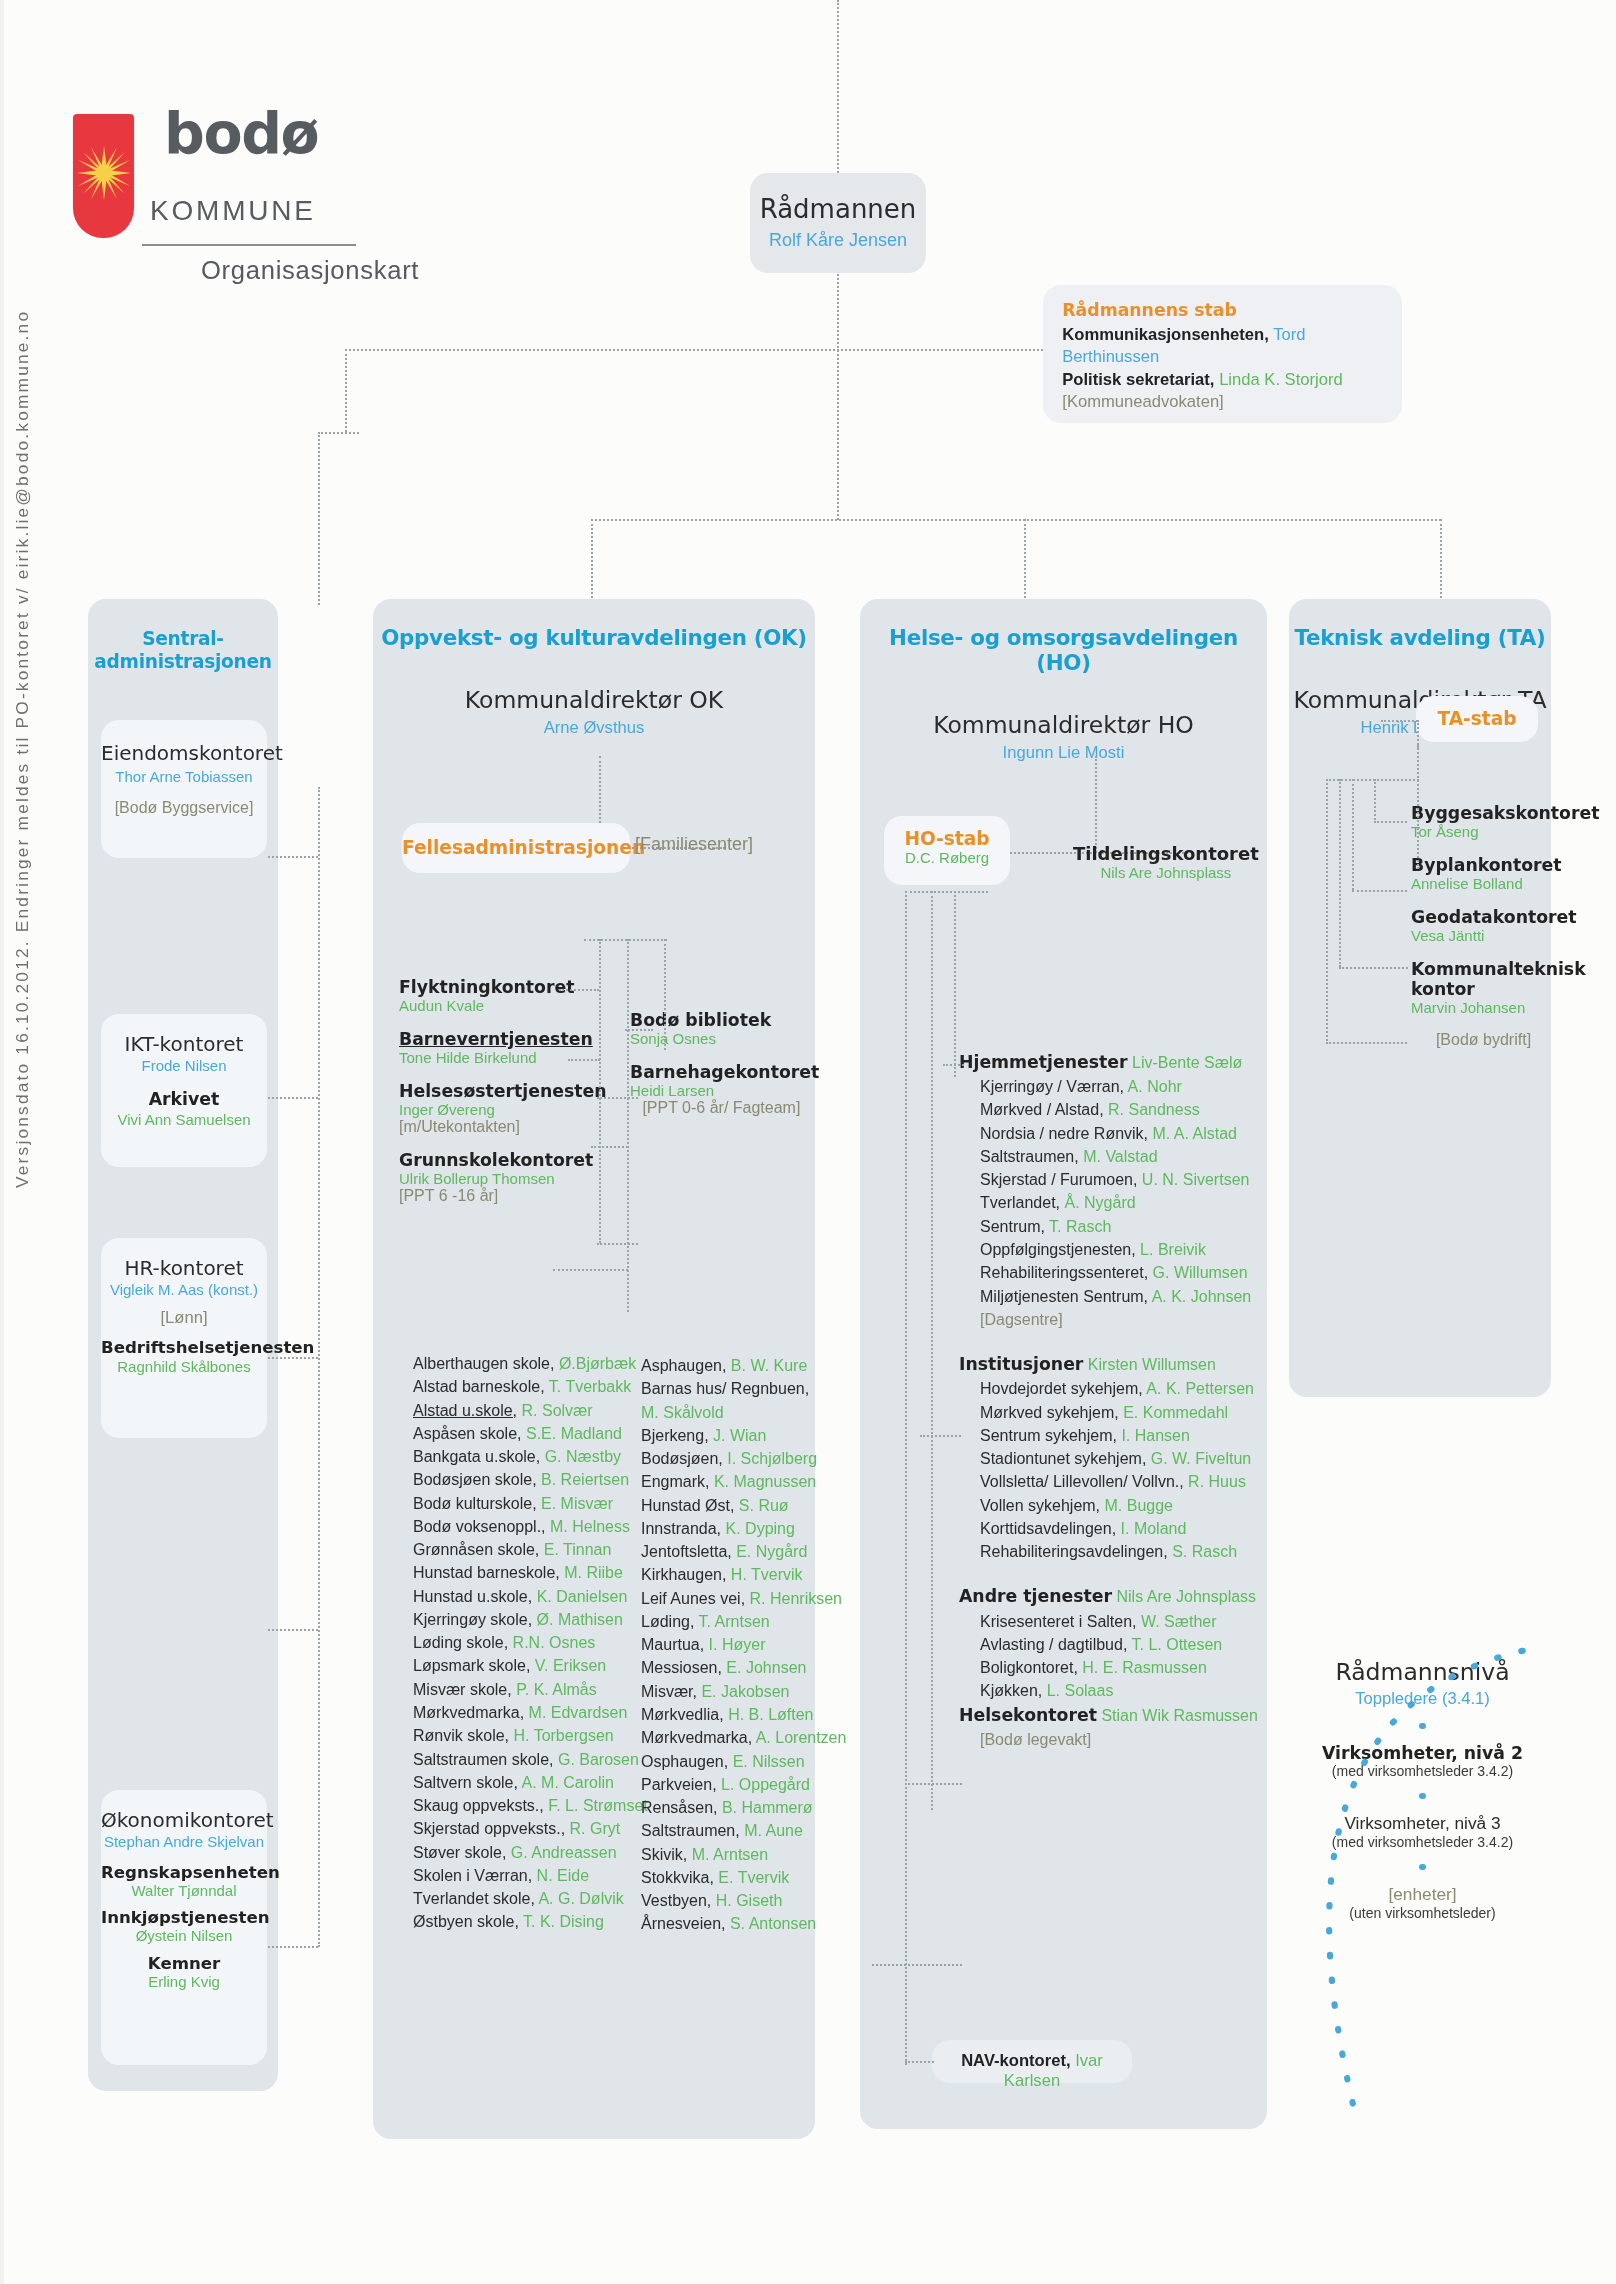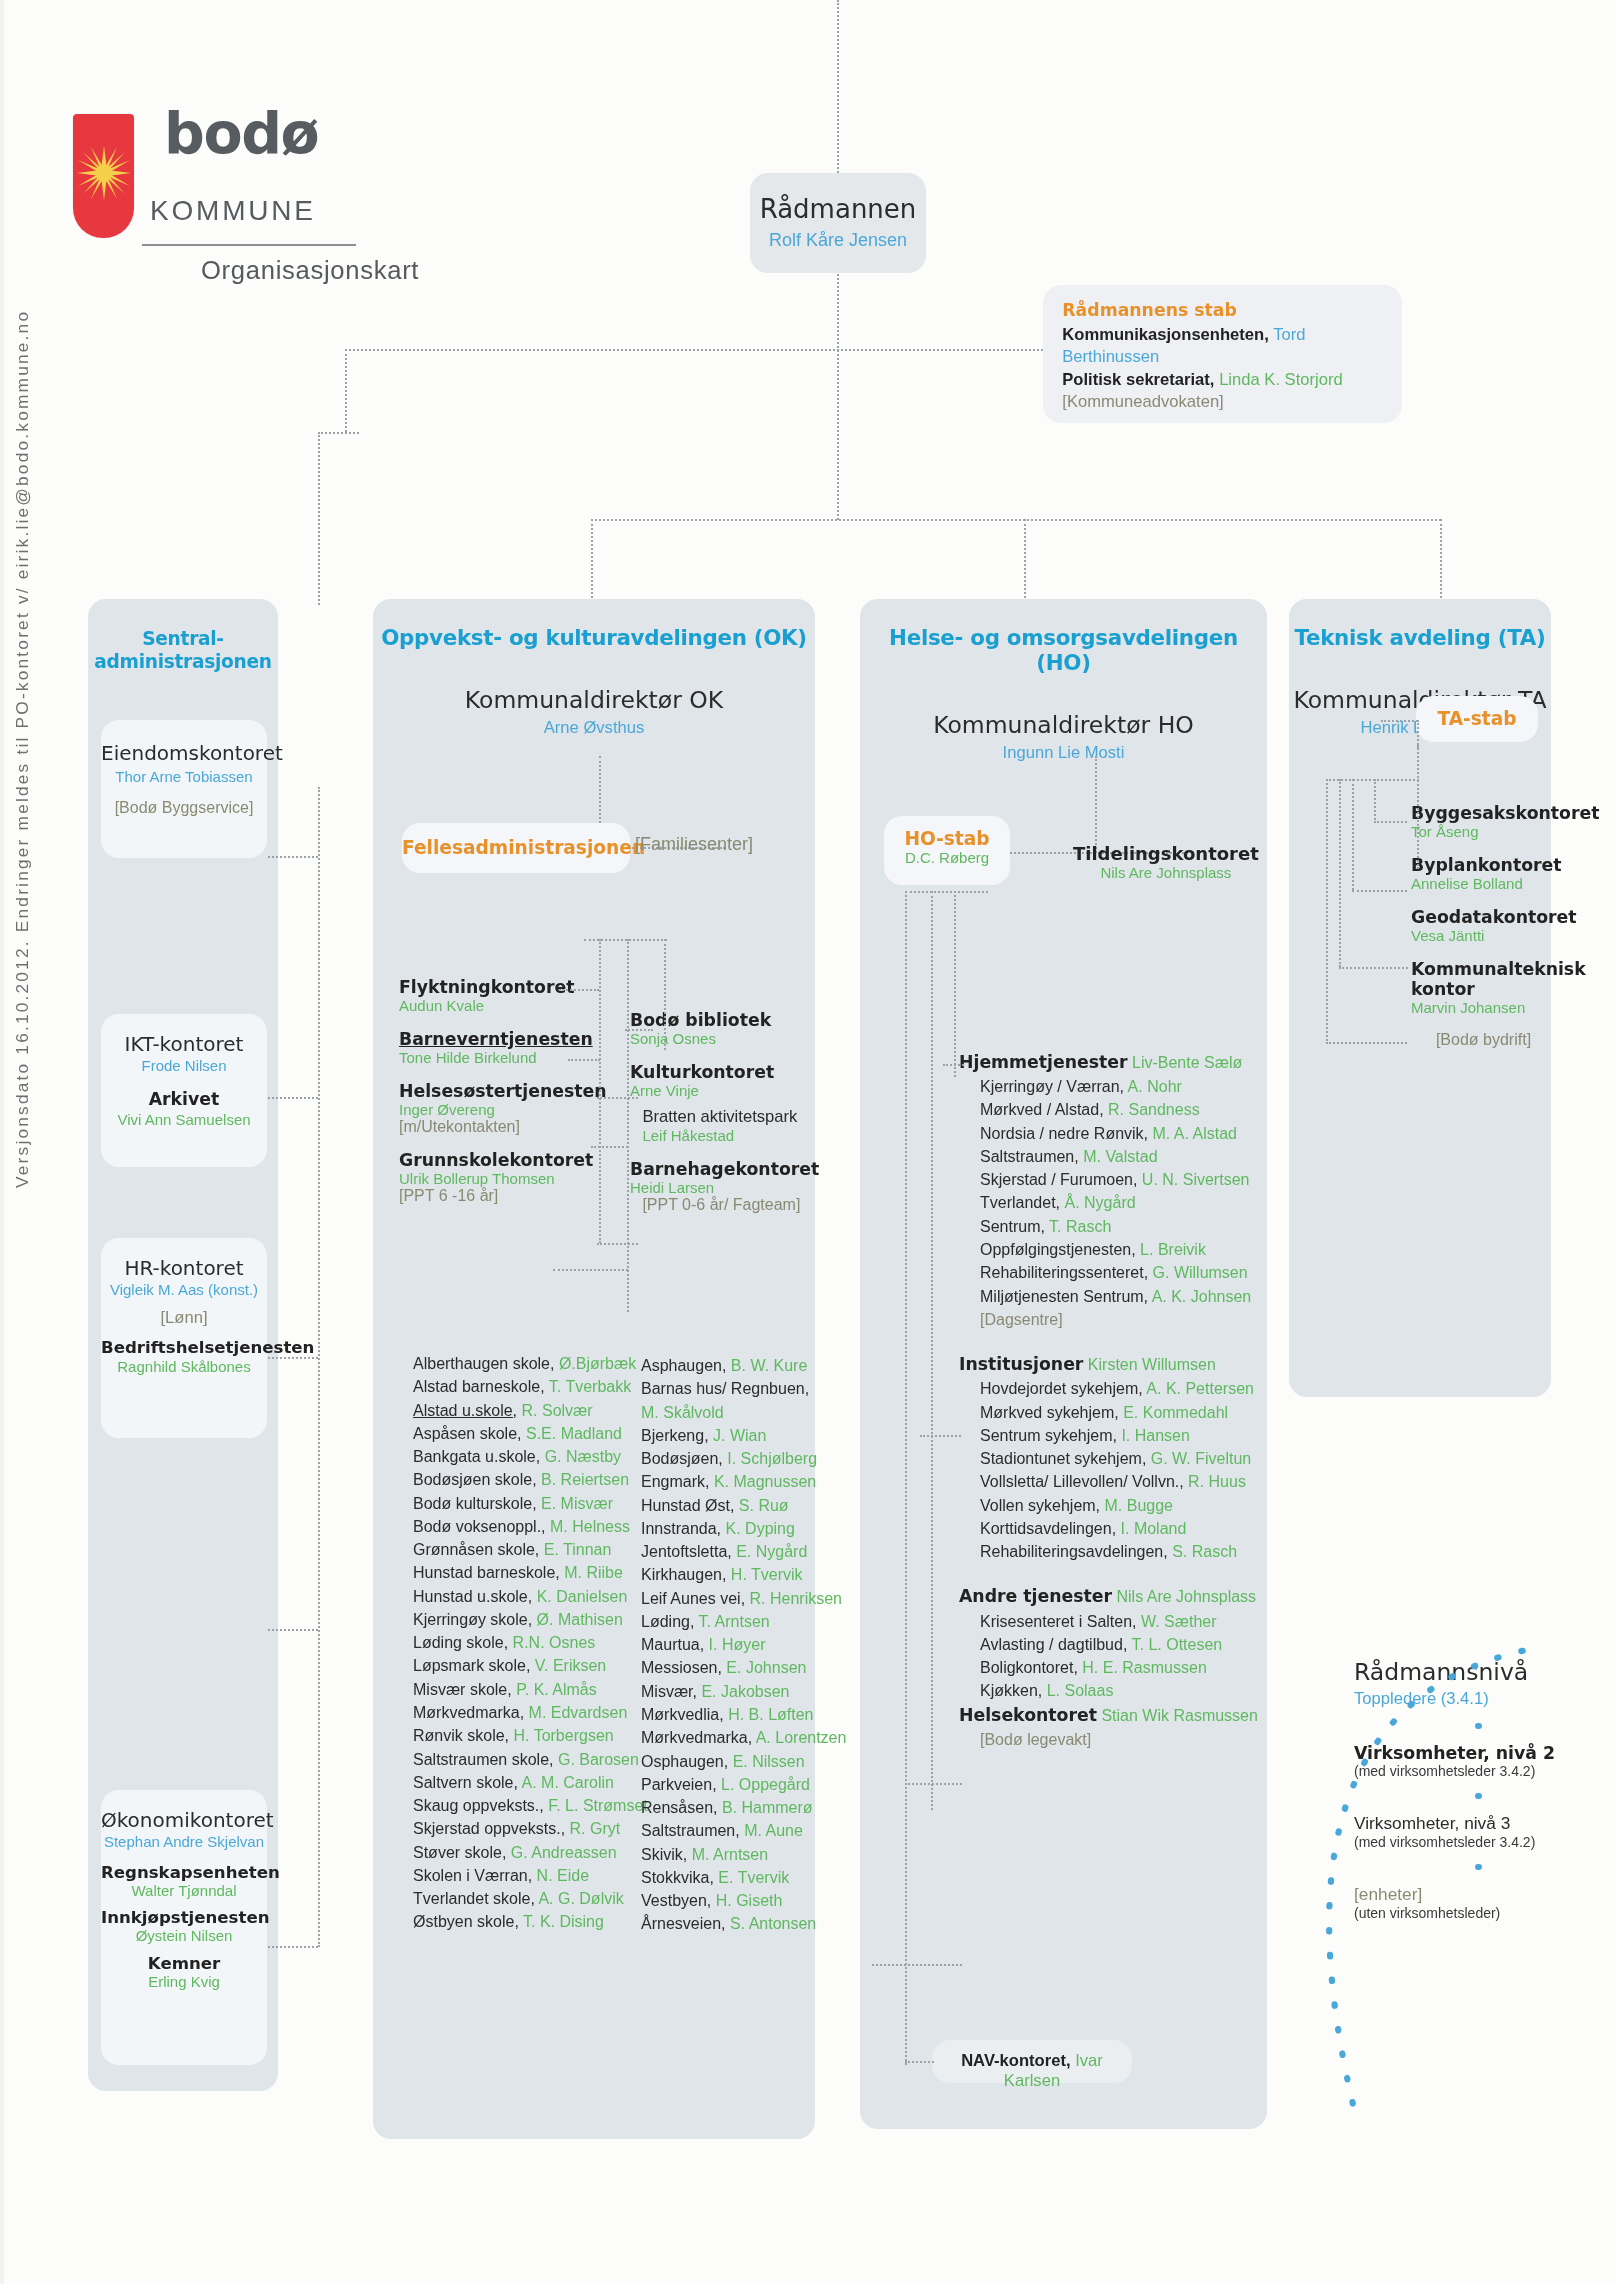--- a/index.html
+++ b/index.html
@@ -251,26 +251,20 @@
       <div class="row"><span style="color: rgb(43, 43, 43);">Støver skole,</span><span class="nm"> G. Andreassen</span></div>
       <div class="row"><span style="color: rgb(43, 43, 43);">Skolen i Værran,</span><span class="nm"> N. Eide</span></div>
       <div class="row"><span style="color: rgb(43, 43, 43);">Tverlandet skole,</span><span class="nm"> A. G. Dølvik</span></div>
       <div class="row"><span style="color: rgb(43, 43, 43);">Østbyen skole,</span><span class="nm"> T. K. Dising</span></div>
     </div>
 
   <div style="position:absolute; left:630px; top:1010px; width:186px;">
     <div style="margin-bottom:15px;">
       <div class="ttl" style="font-size:17.3px; font-family:'DejaVu Sans',sans-serif;">Bodø bibliotek</div>
       <div class="nm" style="font-size:15px;">Sonja Osnes</div>
-    </div>
-    <div style="margin-bottom:15px;">
-      <div class="ttl" style="font-size:17.3px; font-family:'DejaVu Sans',sans-serif;">Kulturkontoret</div>
-      <div class="nm" style="font-size:15px;">Arne Vinje</div>
-      <div style="font-size:16.6px; margin-top:8.3px; padding-left:12.4px; color:#2b2b2b;">Bratten aktivitetspark</div>
-      <div class="nm" style="font-size:15px; padding-left:12.4px;">Leif Håkestad</div>
     </div>
     <div>
       <div class="ttl" style="font-size:17.3px; font-family:'DejaVu Sans',sans-serif;">Barnehagekontoret</div>
       <div class="nm" style="font-size:15px;">Heidi Larsen</div>
       <div class="brk" style="font-size:16px; padding-left:12.4px;">[PPT 0-6 år/ Fagteam]</div>
     </div>
   </div>
 
   <div id="ok-kg" style="position:absolute; left:641px; top:1354px; width:186px; font-size:16px; line-height:1.455;">
       <div class="row"><span style="color: rgb(43, 43, 43);">Asphaugen,</span><span class="nm"> B. W. Kure</span></div>
@@ -431,21 +425,21 @@
   <div class="dotline-h" style="left:1326px; top:779px; width:93px;"></div>
   <div class="dotline-v" style="left:1374px; top:779px; height:41px;"></div>
   <div class="dotline-h" style="left:1374px; top:821px; width:33px;"></div>
   <div class="dotline-v" style="left:1352px; top:779px; height:111px;"></div>
   <div class="dotline-h" style="left:1352px; top:890px; width:55px;"></div>
   <div class="dotline-v" style="left:1339px; top:779px; height:188px;"></div>
   <div class="dotline-h" style="left:1339px; top:967px; width:69px;"></div>
   <div class="dotline-v" style="left:1326px; top:779px; height:262px;"></div>
   <div class="dotline-h" style="left:1326px; top:1042px; width:81px;"></div>
 
-  <div style="position:absolute; left:1354px; top:1658px; width:249px; ">
+  <div style="position:absolute; left:1298px; top:1658px; width:249px; text-align:center;">
     <div style="font-size:23.5px; color:#2b2b2b; font-family:'DejaVu Sans',sans-serif;">Rådmannsnivå</div>
     <div class="nm-blue" style="font-size:16.6px; margin-top:2.8px;">Toppledere (3.4.1)</div>
     <div class="ld" style="position:relative; margin:14px auto;"></div>
     <div class="ttl" style="font-size:17.3px; font-family:'DejaVu Sans',sans-serif;">Virksomheter, nivå 2</div>
     <div style="font-size:14px; color:#3a3a3a;">(med virksomhetsleder 3.4.2)</div>
     <div class="ld" style="position:relative; margin:14px auto;"></div>
     <div style="font-size:17.3px; color:#2b2b2b;">Virksomheter, nivå 3</div>
     <div style="font-size:14px; color:#3a3a3a;">(med virksomhetsleder 3.4.2)</div>
     <div class="ld" style="position:relative; margin:14px auto;"></div>
     <div class="brk" style="font-size:17.3px;">[enheter]</div>

